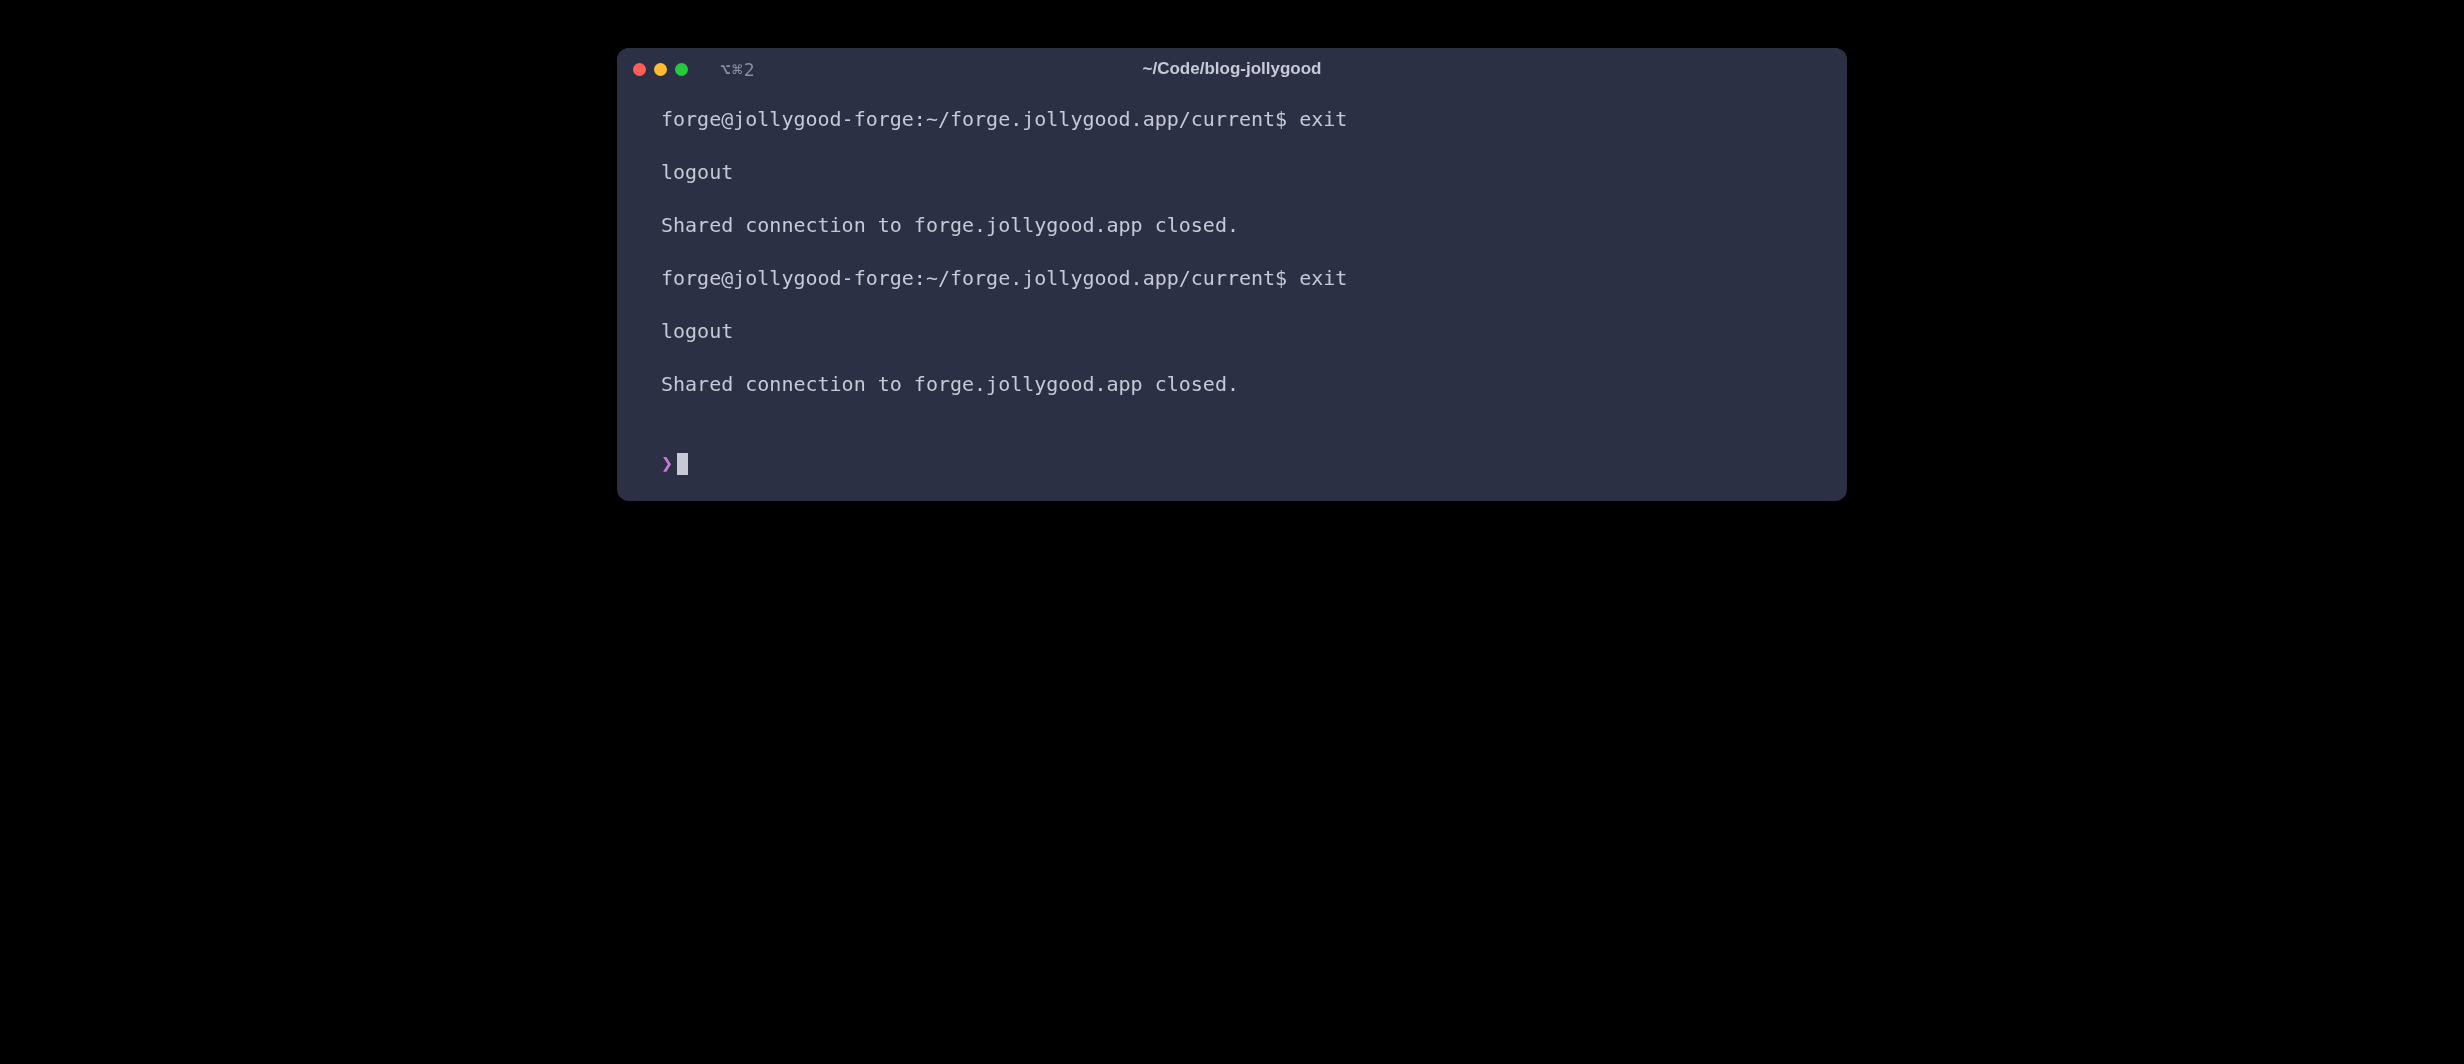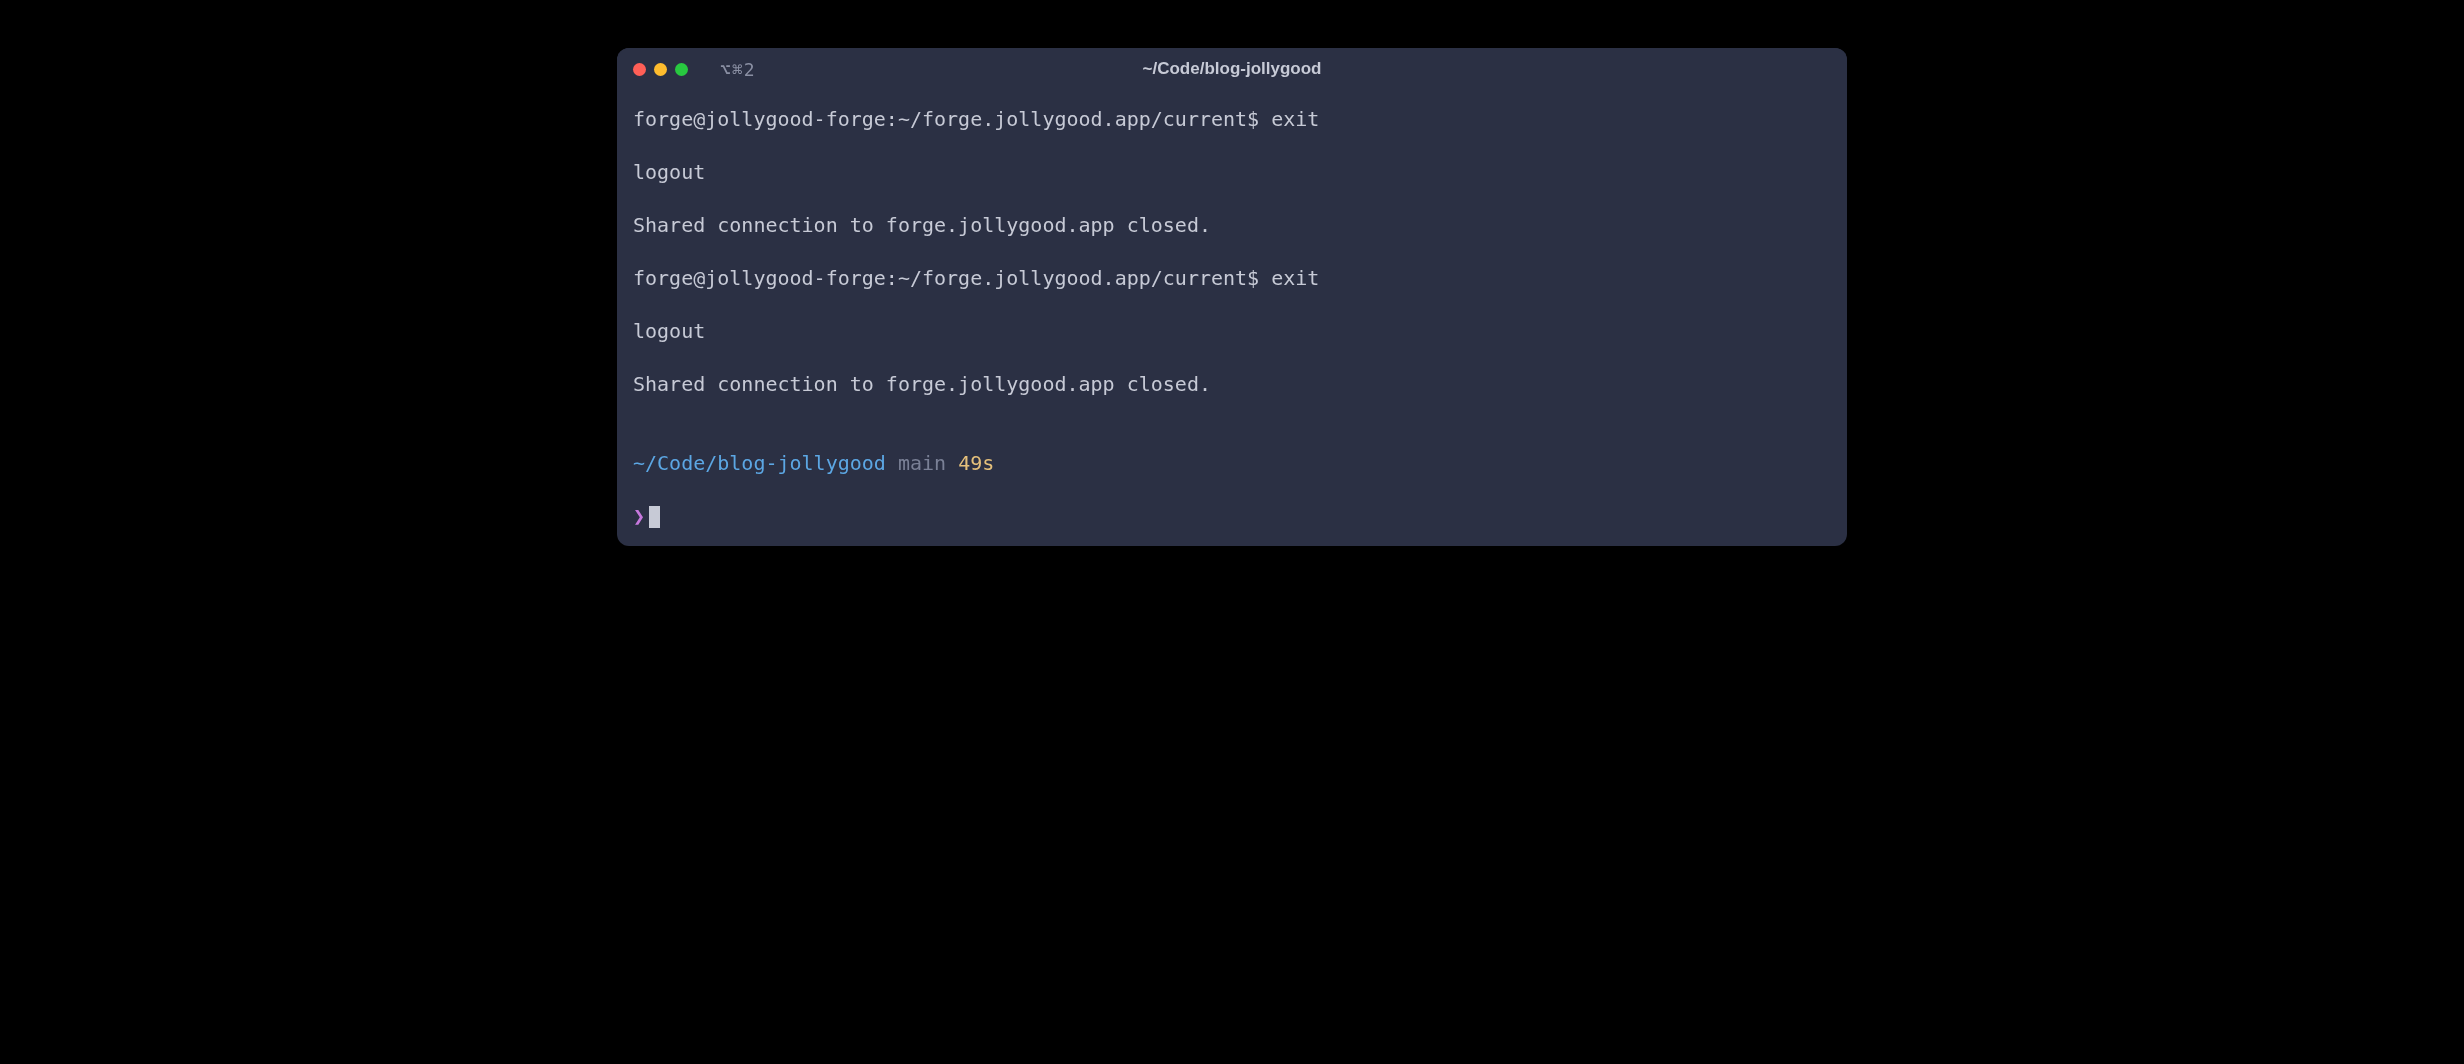--- a/index.html
+++ b/index.html
@@ -64,23 +64,24 @@
       position: absolute;
       left: 50%;
       transform: translateX(-50%);
       color: #c7cad6;
       font-size: 17px;
       font-weight: 600;
       font-family: -apple-system, BlinkMacSystemFont, 'Segoe UI', sans-serif;
     }
 
     .terminal-body {
-      padding: 16px 16px 8px 16px;
+      padding: 16px 16px 16px 16px;
       font-size: 20px;
       line-height: 1.35;
+      margin-left: 28px;
     }
 
     .term-line {
       color: #c7cad6;
       white-space: pre;
       margin-bottom: 26px;
     }
 
     .term-line:last-child {
       margin-bottom: 0;
@@ -132,19 +133,18 @@
     <div class="term-line">Shared connection to forge.jollygood.app closed.</div>
 
     <div class="term-line"><span>forge@jollygood-forge:~/forge.jollygood.app/current$ </span><span>exit</span></div>
 
     <div class="term-line">logout</div>
 
     <div class="term-line">Shared connection to forge.jollygood.app closed.</div>
 
     <div class="spacer"></div>
 
-    <div class="term-line"><span class="prompt-path">~/Code/blog-jollygood</span> <span class="prompt-branch">main</span> <span class="prompt-time">49s</span></div>
 
     <div class="term-line prompt-last"><span class="prompt-symbol">❯</span><span class="cursor-block"></span></div>
 
   </div>
 
 </div>
 
 </body></html>

